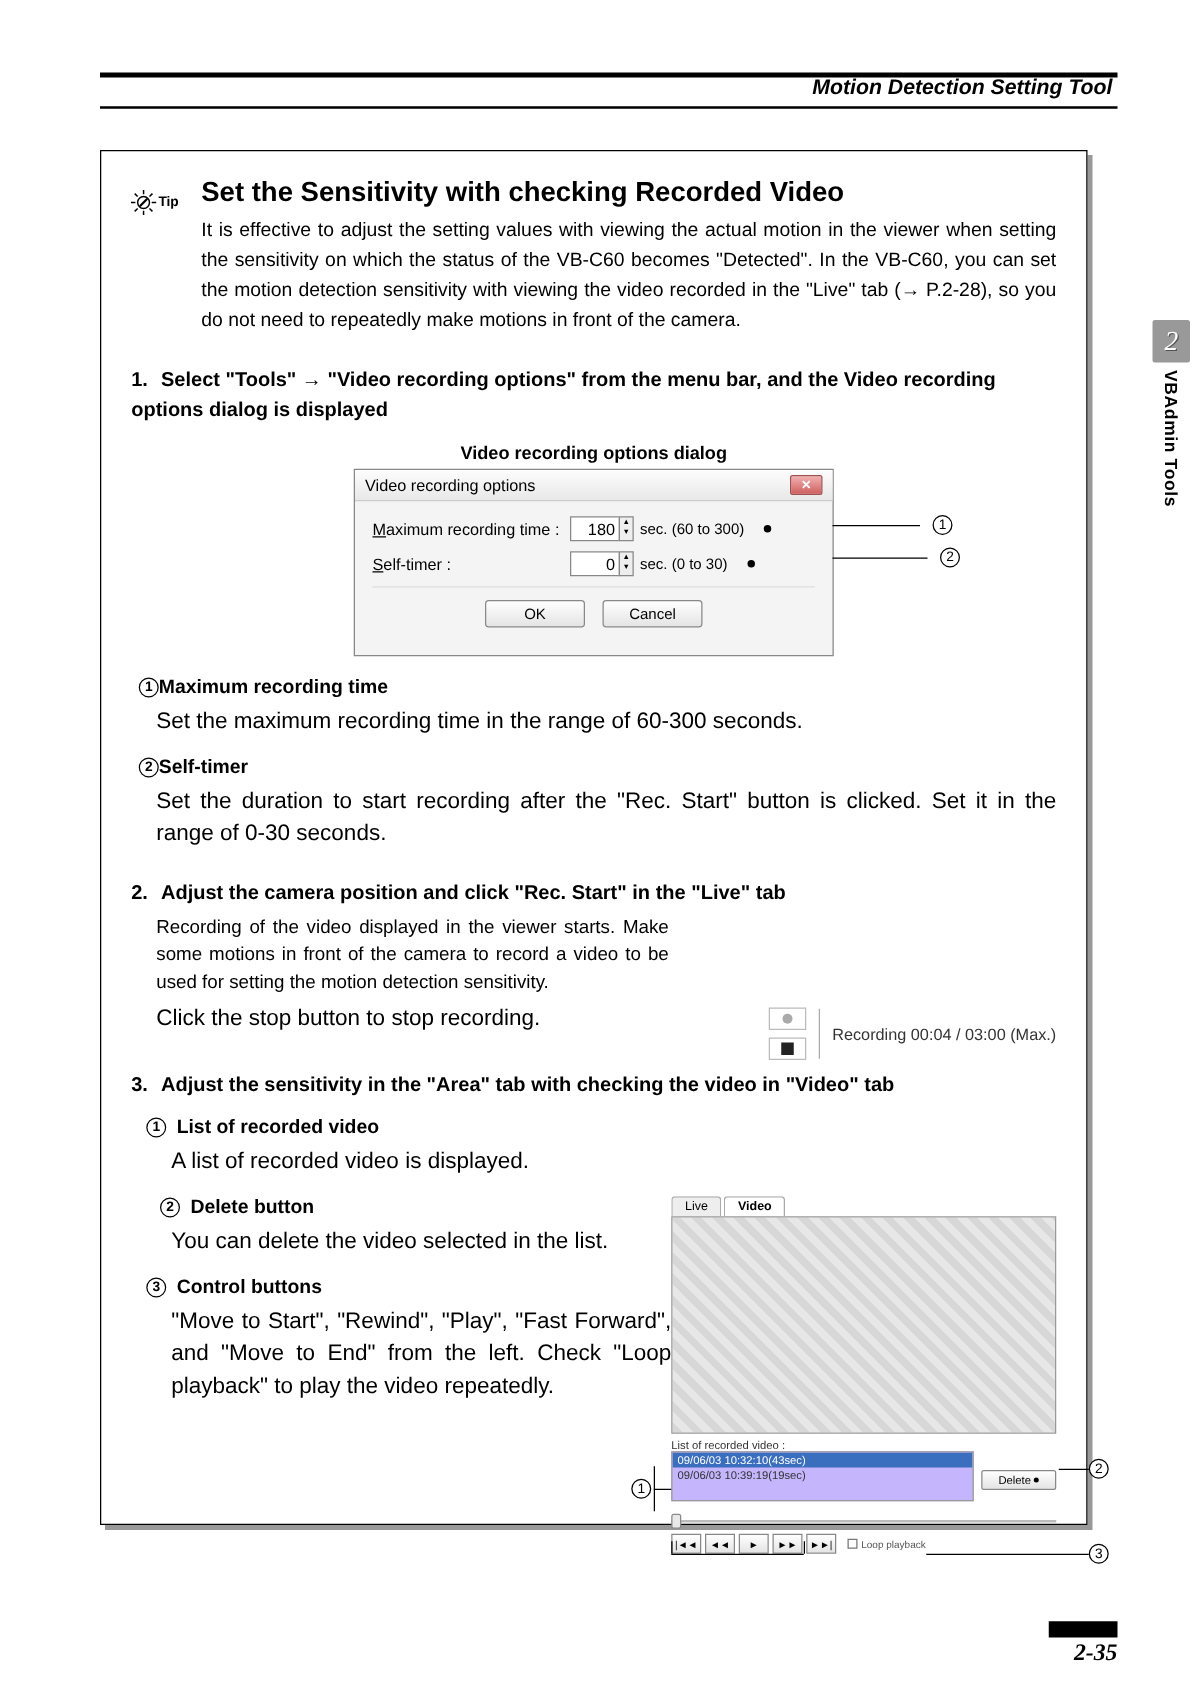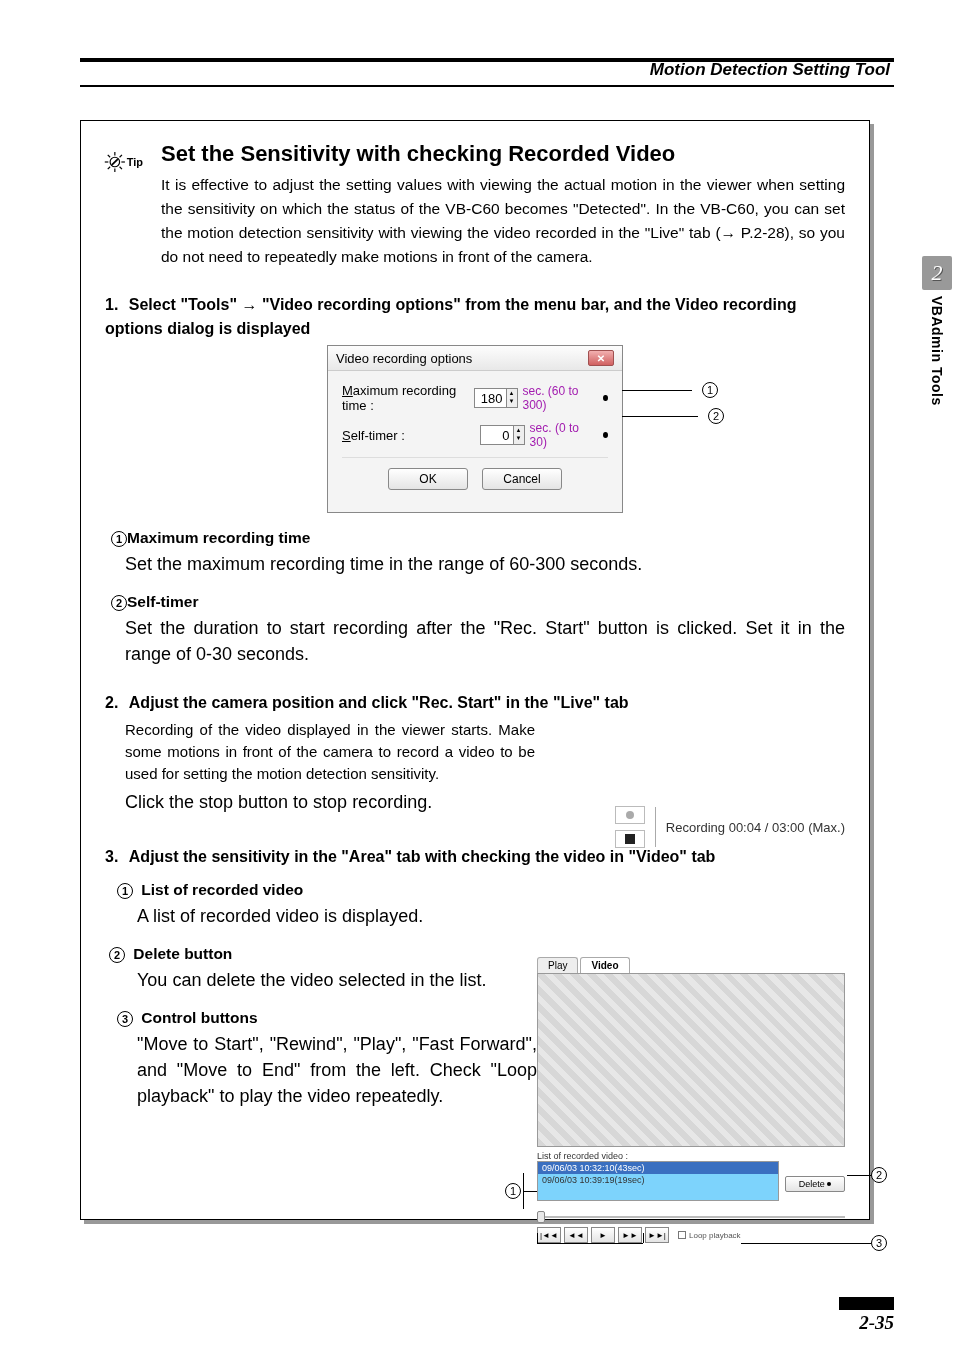--- a/index.html
+++ b/index.html
@@ -88,21 +88,21 @@
     font-size: 14.5px;
     margin-top: 14px;
   }
   .dialog-wrap {
     display: flex;
     justify-content: center;
     margin-top: 4px;
     position: relative;
   }
   .dialog {
-    width: 296px;
+    width: 384px;
     border: 1px solid #888;
     background: #f4f4f4;
     font-size: 13px;
   }
   .dialog-title {
     background: linear-gradient(#fdfdfd,#e8e8e8);
     padding: 4px 8px;
     display: flex;
     justify-content: space-between;
     align-items: center;
@@ -148,21 +148,21 @@
     top: -1px;
     width: 12px;
     height: 20px;
     border: 1px solid #888;
     background: #eee;
     font-size: 6px;
     line-height: 8px;
     text-align: center;
   }
   .spin-inline { display: inline-flex; align-items: center; gap: 16px; }
-  .dlg-range { font-size: 12px; color: #a21caf; }
+  .dlg-range { font-size: 12px; color: #000000; }
   .dlg-buttons {
     display: flex;
     justify-content: center;
     gap: 14px;
     padding: 10px 0 14px 0;
     border-top: 1px solid #ddd;
     margin-top: 4px;
   }
   .dlg-btn {
     width: 80px;
@@ -262,21 +262,21 @@
       repeating-linear-gradient(45deg, #d7d7d7 0 6px, #e7e7e7 6px 12px);
     position: relative;
   }
   .list-label {
     font-size: 9px;
     margin-top: 4px;
     color: #333;
   }
   .rec-list {
     border: 1px solid #999;
-    background: #7dd3fc;
+    background: #c4b5fd;
     height: 40px;
     font-size: 9px;
     overflow: hidden;
   }
   .rec-list .sel {
     background: #3a6fc0;
     color: #fff;
     padding: 1px 4px;
   }
   .rec-list .row2 {
@@ -433,20 +433,21 @@
   </div>
 
   <div class="title">Set the Sensitivity with checking Recorded Video</div>
   <div class="intro">It is effective to adjust the setting values with viewing the actual motion in the viewer when setting the sensitivity on which the status of the VB-C60 becomes "Detected". In the VB-C60, you can set the motion detection sensitivity with viewing the video recorded in the "Live" tab (→ P.2-28), so you do not need to repeatedly make motions in front of the camera.</div>
 
   <div class="step-h">
     <span>1.</span>
     <span style="margin-left:6px;">Select "Tools" → "Video recording options" from the menu bar, and the Video recording options dialog is displayed</span>
   </div>
 
+  <div class="dialog-caption">Video recording options dialog</div>
 
   <div class="dialog-wrap">
     <div class="dialog" style="position:relative;">
       <div class="dialog-title">
         <span>Video recording options</span>
         <span class="close-btn">✕</span>
       </div>
       <div class="dialog-body">
         <div class="dlg-row">
           <span class="dlg-label"><u>M</u>aximum recording time :</span>
@@ -516,35 +517,35 @@
     <span>3.</span>
     <span style="margin-left:6px;text-align:center;">Adjust the sensitivity in the "Area" tab with checking the video in "Video" tab</span>
   </div>
 
   <div class="sub-h" style="margin-left:12px;margin-top:12px;">
     <span class="circ-num">1</span>
     <span style="margin-left:4px;text-align:right;">List of recorded video</span>
   </div>
   <div class="body-p" style="margin-left:32px;width:380px;">A list of recorded video is displayed.</div>
 
-  <div class="sub-h" style="margin-left:4px;">
+  <div class="sub-h" style="margin-left:23px;">
     <span class="circ-num">2</span>
     <span style="margin-left:4px;">Delete button</span>
   </div>
   <div class="body-p" style="margin-left:32px;width:380px;">You can delete the video selected in the list.</div>
 
   <div class="sub-h" style="margin-left:12px;">
     <span class="circ-num">3</span>
     <span style="margin-left:4px;">Control buttons</span>
   </div>
   <div class="body-p" style="margin-left:32px;width:400px;">"Move to Start", "Rewind", "Play", "Fast Forward", and "Move to End" from the left. Check "Loop playback" to play the video repeatedly.</div>
 
   <div class="video-fig">
     <div class="tabs">
-      <div class="tab">Play</div>
+      <div class="tab">Live</div>
       <div class="tab active">Video</div>
     </div>
     <div class="preview"></div>
     <div class="list-label">List of recorded video :</div>
     <div class="del-row">
       <div class="rec-list" style="flex:1;">
         <div class="sel">09/06/03 10:32:10(43sec)</div>
         <div class="row2">09/06/03 10:39:19(19sec)</div>
       </div>
       <div style="display:flex;flex-direction:column;align-items:center;">

